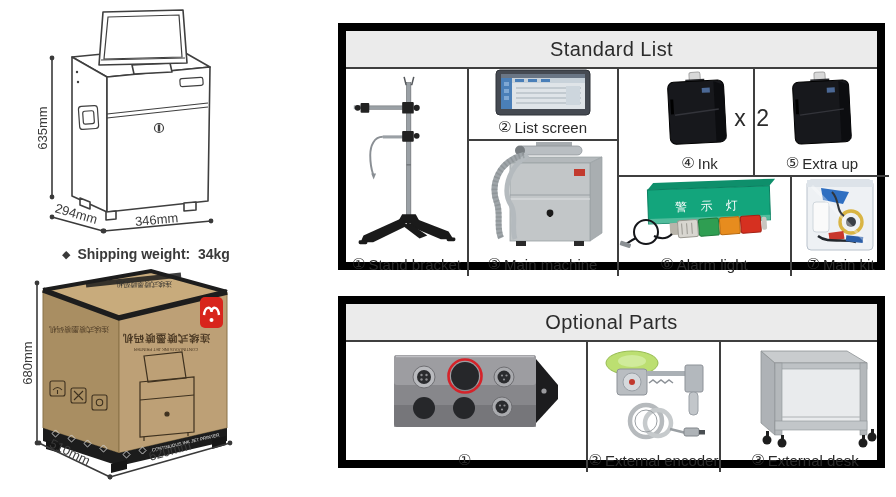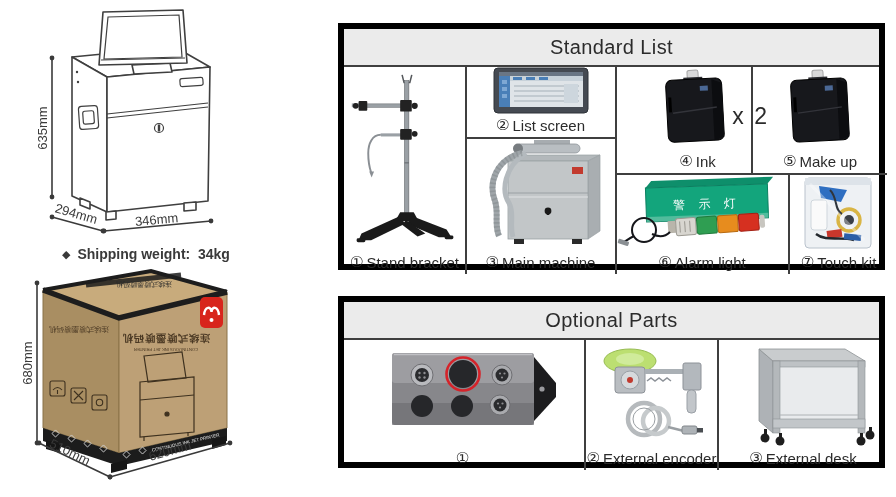--- a/index.html
+++ b/index.html
@@ -2,21 +2,21 @@
 <html><head>
 <meta charset="utf-8">
 <style>
   html,body{margin:0;padding:0;background:#ffffff;}
   .page{position:relative;width:896px;height:497px;background:#fff;overflow:hidden;
         font-family:"Liberation Sans","DejaVu Sans",sans-serif;color:#2d2d2d;}
   svg{display:block;}
   .abs{position:absolute;}
 
   
-  .panel{position:absolute;border:6px solid #000000;background:#fff;box-sizing:border-box;}
+  .panel{position:absolute;border:8px solid #000000;background:#fff;box-sizing:border-box;}
   .panel-header{height:36px;border-bottom:2px solid #3f3f3f;background:#ebebeb;
                 display:flex;align-items:center;justify-content:center;
                 font-size:20px;letter-spacing:.4px;color:#2b2b2b;}
   .panel-body{position:relative;width:100%;}
   .gl{position:absolute;background:#3f3f3f;}
   .cell{position:absolute;display:flex;flex-direction:column;box-sizing:border-box;}
   .cell-art{flex:1;display:flex;align-items:center;justify-content:center;overflow:hidden;position:relative;}
   .cell-label{height:20px;display:flex;align-items:flex-end;justify-content:center;
               font-size:15px;color:#2b2b2b;padding-bottom:3px;white-space:nowrap;}
   .cell-label .num{margin-right:3px;}
@@ -306,21 +306,21 @@
               <rect x="27" y="13" width="56" height="62" rx="6" fill="#17181c" stroke="#000"></rect>
               <polygon points="73,14 83,18 83,72 73,75" fill="#0c0d10"></polygon>
               <rect x="61" y="20" width="8" height="5" fill="#5577aa" opacity="0.85"></rect>
               <path d="M33,46 L77,42" stroke="#33343a" stroke-width="1.4" fill="none"></path>
               <rect x="29" y="30" width="3" height="15" fill="#000"></rect>
             </g>
           </svg>
         </div>
         <div class="cell-label">
           <span class="num">⑤</span>
-          <span>Make up</span>
+          <span>Extra up</span>
         </div>
       </div>
 
       <div class="cell" style="left:272px;top:108px;width:172px;height:99px;">
         <div class="cell-art">
           <svg width="172" height="78" viewBox="0 0 172 78">
             <g transform="rotate(-2 90 30)">
               <polygon points="30,12 152,12 158,5 36,5" fill="#0e8f6b"></polygon>
               <rect x="30" y="12" width="122" height="34" fill="#13a57c" stroke="#0b7f60"></rect>
               <rect x="30" y="41" width="122" height="5" fill="#7ccbb2" opacity="0.6"></rect>
@@ -360,21 +360,21 @@
             <circle cx="59" cy="46" r="5" fill="#3a3f46"></circle>
             <rect x="37" y="56" width="15" height="8" fill="#c8372c" transform="rotate(-8 44 60)"></rect>
             <path d="M26,60 C36,68 50,62 64,66" fill="none" stroke="#23272c" stroke-width="2.4"></path>
             <rect x="54" y="60" width="17" height="6" fill="#2b5ea7" transform="rotate(6 62 63)"></rect>
             <path d="M40,16 C48,24 44,36 52,40" fill="none" stroke="#30363d" stroke-width="2"></path>
             <line x1="20" y1="10" x2="74" y2="66" stroke="#ffffff" stroke-width="3" opacity="0.35"></line>
           </svg>
         </div>
         <div class="cell-label">
           <span class="num">⑦</span>
-          <span>Touch kit</span>
+          <span>Main kit</span>
         </div>
       </div>
     </div>
   </div>
 
   <div class="panel" style="left:338px;top:296px;width:547px;height:172px;">
     <div class="panel-header">
       <span>Optional Parts</span>
     </div>
     <div class="panel-body" style="height:130px;">

